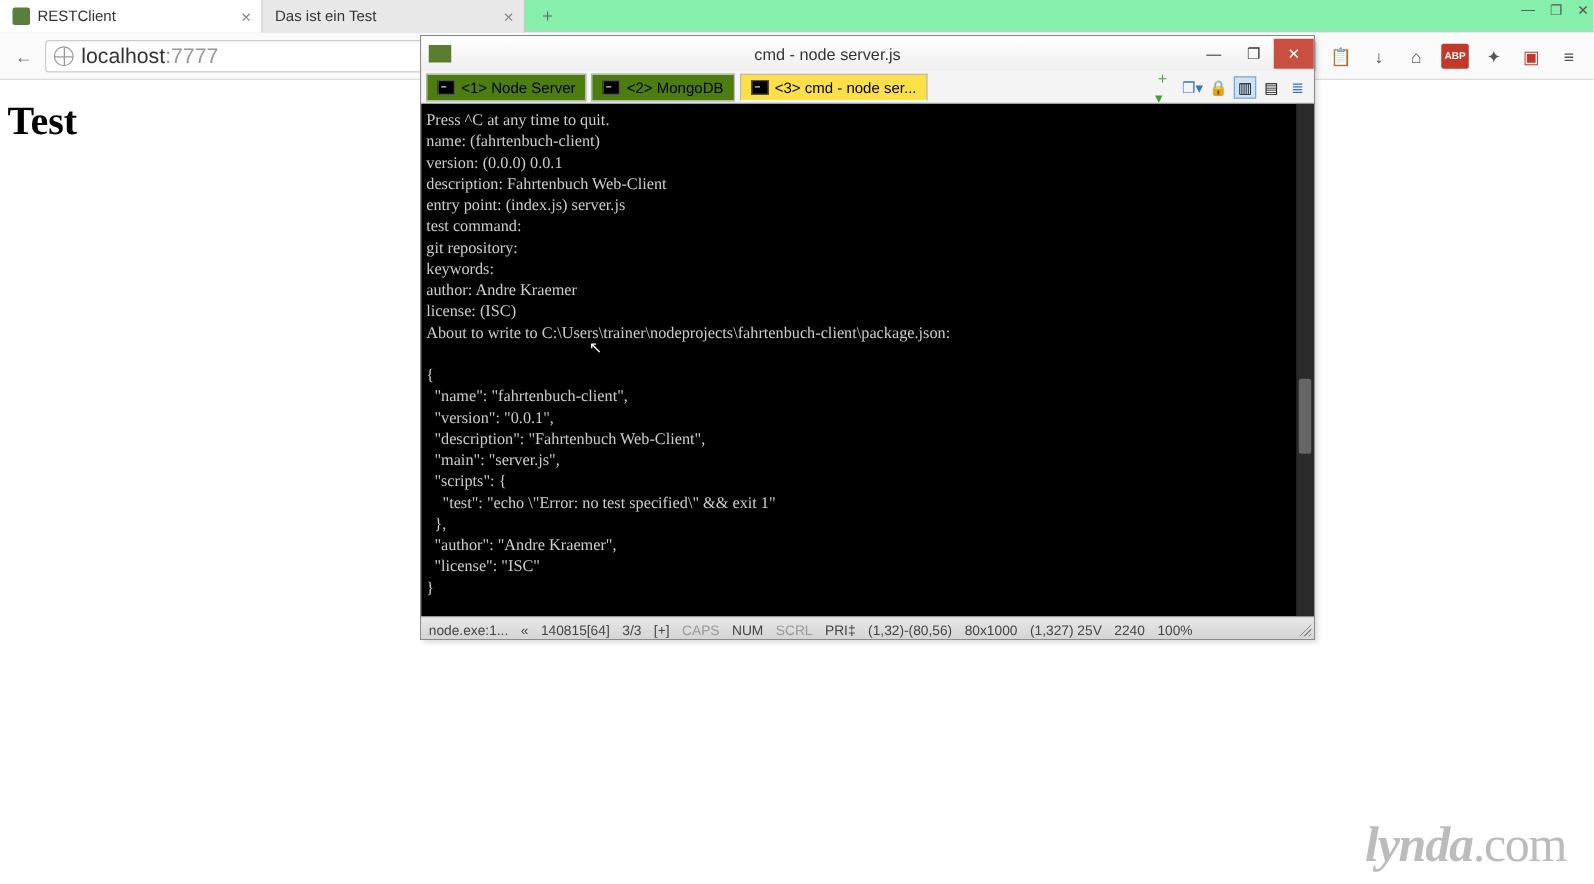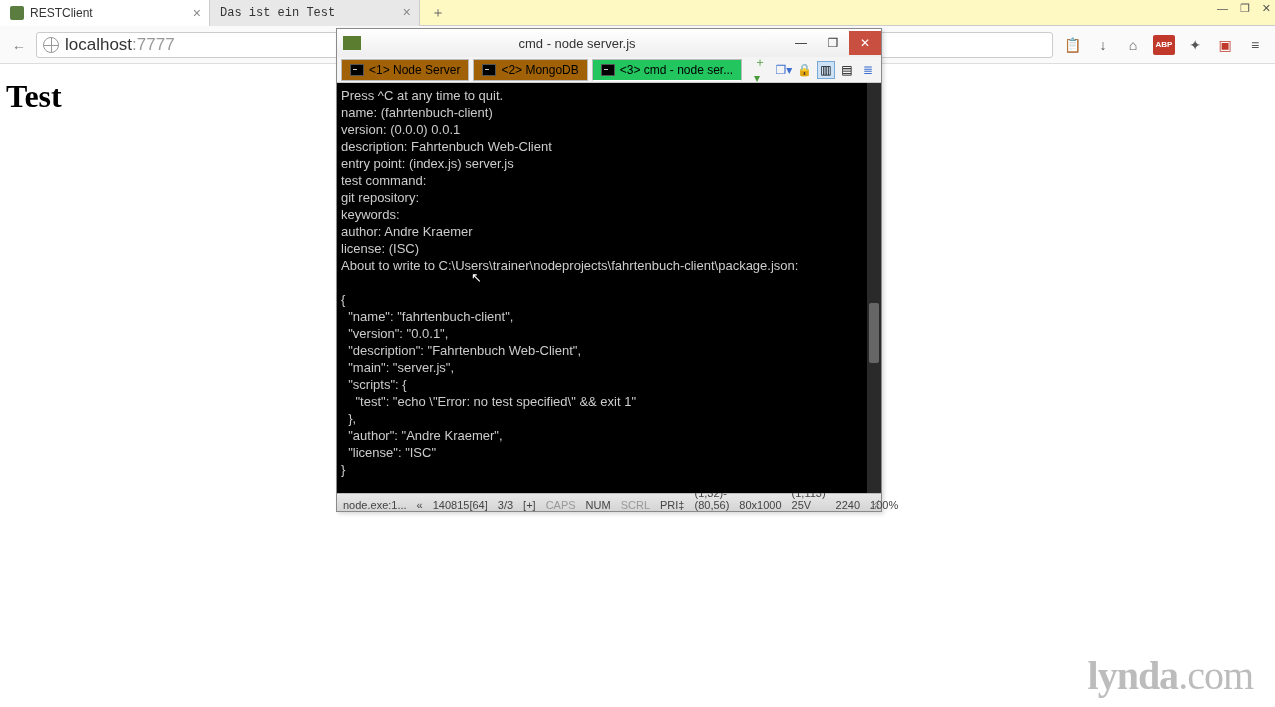--- a/index.html
+++ b/index.html
@@ -1,21 +1,21 @@
 <!DOCTYPE html>
 <html><head>
 <meta charset="utf-8">
 <style>
 * { margin: 0; padding: 0; box-sizing: border-box; }
 body { font-family: "Segoe UI", Tahoma, sans-serif; font-size: 12px; background: #fff; width: 1275px; height: 707px; overflow: hidden; position: relative; }
 
 
-.tab-strip { height: 26px; background: #fef9c3; display: flex; align-items: center; border-bottom: 1px solid #ccc; text-align: center; }
+.tab-strip { height: 26px; background: #86efac; display: flex; align-items: center; border-bottom: 1px solid #ccc; text-align: center; }
 .tab { display: flex; align-items: center; height: 26px; padding: 0 8px 0 10px; background: #fff; border-right: 1px solid #ccc; min-width: 210px; justify-content: space-between; font-size: 12px; color: #333; }
-.tab.inactive { background: #e8e8e8; font-family: Liberation Mono, monospace; }
+.tab.inactive { background: #e8e8e8; }
 .tab-close { margin-left: 8px; font-size: 14px; color: #888; }
 .tab-icon { width: 14px; height: 14px; margin-right: 6px; background: #5b7d3f; border-radius: 2px; display:inline-block; flex-shrink:0; }
 .tab-left { display:flex; align-items:center; }
 .new-tab { width: 24px; height: 20px; margin-left: 6px; display: flex; align-items: center; justify-content: center; color: #666; font-size: 14px; }
 .win-controls { position: absolute; right: 4px; top: 2px; display: flex; gap: 12px; font-size: 11px; color: #555; }
 
 
 .nav-bar { height: 38px; display: flex; align-items: center; padding: 0 6px; border-bottom: 1px solid #ddd; background:#fafafa; }
 .nav-btn { width: 26px; height: 26px; display:flex; align-items:center; justify-content:center; color:#777; font-size:14px; }
 .url-wrap { flex: 1; display: flex; align-items: center; height: 26px; border: 1px solid #ccc; border-radius: 3px; background: #fff; margin: 0 6px 0 4px; padding: 0 6px; }
@@ -26,52 +26,52 @@
 .url-text .dim { color: #999; }
 .tool-icons { display:flex; align-items:center; gap: 10px; padding: 0 4px; }
 .tool-icons span { width: 20px; height: 20px; display:flex; align-items:center; justify-content:center; color:#555; font-size:14px; }
 
 
 .page { padding: 14px 6px; font-family: "Times New Roman", serif; color: #000; }
 .page h1 { font-size: 32px; font-weight: bold; margin-bottom: 6px; }
 .page p { font-size: 16px; }
 
 
-.term-window { position: absolute; left: 336px; top: 28px; width: 546px; border: 1px solid #8a8a8a; background: #fff; box-shadow: 2px 2px 4px rgba(0,0,0,.15); }
+.term-window { position: absolute; left: 336px; top: 28px; width: 716px; border: 1px solid #8a8a8a; background: #fff; box-shadow: 2px 2px 4px rgba(0,0,0,.15); }
 .term-titlebar { height: 28px; display:flex; align-items:center; background: linear-gradient(#fff,#eee); padding-left: 6px; }
 .term-appicon { width:18px; height:14px; background:#5b7d2f; margin-right:8px; }
 .term-title { flex:1; text-align:center; font-size:13px; color:#333; }
 .term-winbtns { display:flex; }
 .term-winbtn { width:32px; height:24px; display:flex; align-items:center; justify-content:center; font-size:12px; color:#333; }
 .term-close { background:#c94f41; color:#fff; }
 
 .term-tabs { height: 26px; display:flex; align-items:center; border-bottom:1px solid #ccc; background:#f4f4f4; padding-right:4px;}
-.ttab { display:flex; align-items:center; height: 22px; padding: 0 8px; border:1px solid #bbb; background:#a16207; margin-left:4px; font-size:12px; gap:5px; }
+.ttab { display:flex; align-items:center; height: 22px; padding: 0 8px; border:1px solid #bbb; background:#4d7c0f; margin-left:4px; font-size:12px; gap:5px; }
 .ttab .cmdico { width:14px; height:12px; background:#000; border:1px solid #555; flex-shrink:0; position:relative; }
 .ttab .cmdico::after { content:""; position:absolute; left:2px; top:4px; width:4px; height:1px; background:#ccc;}
-.ttab.active { background:#22c55e; border-bottom-color:#fff;}
+.ttab.active { background:#fde047; border-bottom-color:#fff;}
 .term-tools { margin-left:auto; display:flex; gap:3px; align-items:center; }
 .term-tools span { width:18px; height:18px; display:flex; align-items:center; justify-content:center; font-size:12px;}
 .term-tools .green{ color:#4a9b3a;} .term-tools .blue{ color:#3a6fd0;} .term-tools .yellow{color:#d9a62c;}
 
-.term-body { background:#000; color:#ccc; font-family: Liberation Sans, sans-serif; font-size:13px; line-height:17px; padding: 4px 6px 4px 4px; white-space: pre; overflow:hidden; height: 410px; position:relative;}
+.term-body { background:#000; color:#ccc; font-family: Liberation Serif, serif; font-size:13px; line-height:17px; padding: 4px 6px 4px 4px; white-space: pre; overflow:hidden; height: 410px; position:relative;}
 .term-cursor { position:absolute; left: 134px; top: 186px; width:8px; height:14px; color:#fff; font-size:13px;}
 .term-scroll { position:absolute; right:0; top:0; bottom:0; width:14px; background:#2a2a2a;}
 .term-scroll .thumb{ position:absolute; left:2px; right:2px; top:220px; height:60px; background:#666; border-radius:2px;}
 
 .term-status { height:18px; background: linear-gradient(#e8e8e8,#d4d4d4); font-size:11px; display:flex; align-items:flex-end; padding:0 6px; gap:10px; color:#444; font-family:"Segoe UI",sans-serif; border-top:1px solid #bbb;}
 .term-status .dim { color:#999;margin-top:36px; }
 .resize-grip { position:absolute; right:2px; bottom:2px; width:12px; height:12px; background:
   linear-gradient(135deg, transparent 60%, #888 60%, #888 65%, transparent 65%,
                   transparent 75%, #888 75%, #888 80%, transparent 80%,
                   transparent 90%, #888 90%, #888 95%, transparent 95%); }
 
 
 .watermark { position:absolute; right: 22px; bottom: 8px; font-family: Georgia, serif; font-size: 40px; color: #bcbcbc; letter-spacing: -1px;}
-.watermark .bold { font-weight: bold; }
+.watermark .bold { font-weight: bold; font-style: italic; }
 </style>
 </head>
 <body>
 
 <div class="tab-strip">
   <div class="tab">
     <span class="tab-left">
         <span class="tab-icon"></span>
         <span>RESTClient</span>
       </span>
@@ -174,21 +174,21 @@
     <span>«</span>
     <span>140815[64]</span>
     <span>3/3</span>
     <span>[+]</span>
     <span class="dim">CAPS</span>
     <span>NUM</span>
     <span class="dim">SCRL</span>
     <span>PRI‡</span>
     <span>(1,32)-(80,56)</span>
     <span>80x1000</span>
-    <span>(1,113) 25V</span>
+    <span>(1,327) 25V</span>
     <span>2240</span>
     <span>100%</span>
   </div>
   <div class="resize-grip"></div>
 </div>
 
 <div class="watermark">
   <span class="bold">lynda</span><span>.com</span>
 </div>
 

